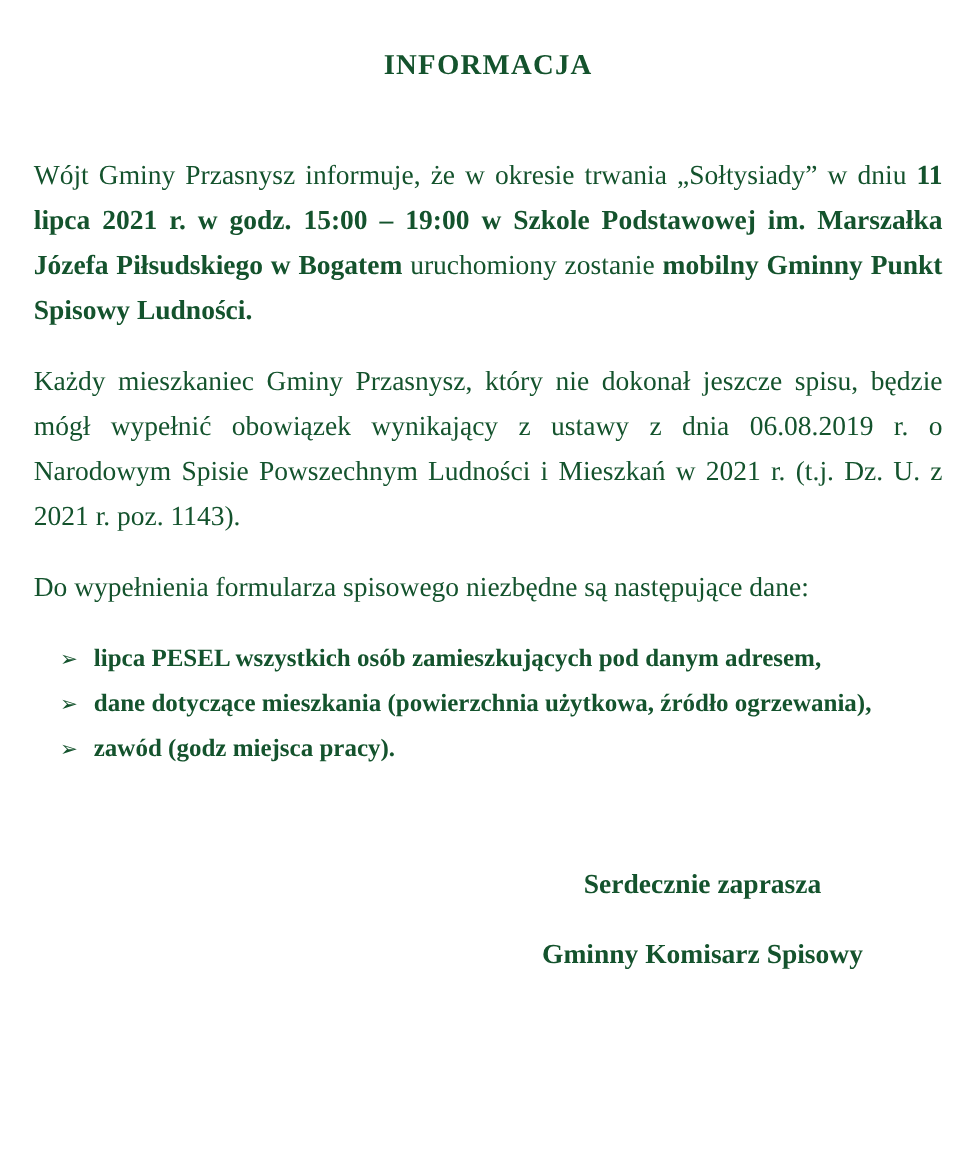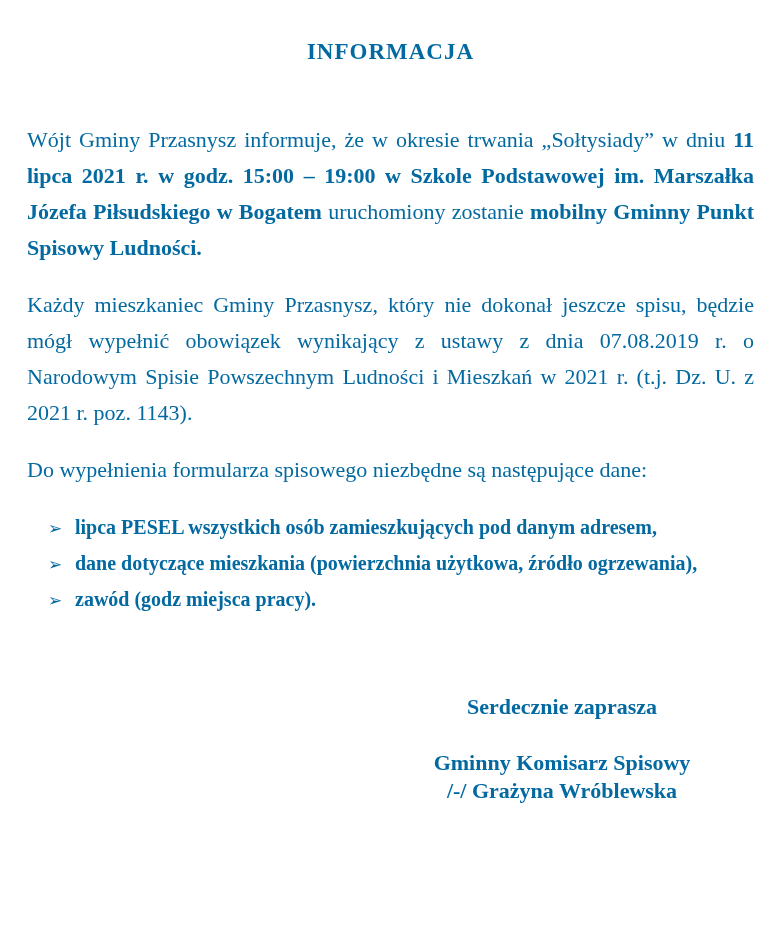--- a/index.html
+++ b/index.html
@@ -6,21 +6,21 @@
     margin: 0;
     padding: 0;
     background: #ffffff;
   }
   .page {
     position: relative;
     width: 768px;
     height: 940px;
     box-sizing: border-box;
     background: #ffffff;
-    color: #0369a1;
+    color: #14532d;
     font-family: "Liberation Serif", serif;
     padding: 38px 14px 0 27px;
     overflow: hidden;
   }
   .doc-title {
     margin: 0 0 56px 0;
     font-size: 23px;
     font-weight: bold;
     line-height: 28px;
     text-align: center;
@@ -74,35 +74,34 @@
 </style>
 </head>
 <body>
 
 <div class="page">
 
   <h1 class="doc-title">INFORMACJA</h1>
 
   <p class="body-par"><span>Wójt Gminy Przasnysz informuje, że w okresie trwania „Sołtysiady” w dniu </span><b>11 lipca 2021 r. w godz. 15:00 – 19:00 w Szkole Podstawowej im. Marszałka Józefa Piłsudskiego w Bogatem</b><span> uruchomiony zostanie </span><b>mobilny Gminny Punkt Spisowy Ludności.</b></p>
 
-  <p class="body-par">Każdy mieszkaniec Gminy Przasnysz, który nie dokonał jeszcze spisu, będzie mógł wypełnić obowiązek wynikający z ustawy z dnia 07.08.2019 r. o Narodowym Spisie Powszechnym Ludności i Mieszkań w 2021 r. (t.j. Dz. U. z 2021 r. poz. 1143).</p>
+  <p class="body-par">Każdy mieszkaniec Gminy Przasnysz, który nie dokonał jeszcze spisu, będzie mógł wypełnić obowiązek wynikający z ustawy z dnia 06.08.2019 r. o Narodowym Spisie Powszechnym Ludności i Mieszkań w 2021 r. (t.j. Dz. U. z 2021 r. poz. 1143).</p>
 
   <p class="body-par">Do wypełnienia formularza spisowego niezbędne są następujące dane:</p>
 
   <ul class="data-list">
     <li>
       <span class="bullet">➢</span><span>lipca PESEL wszystkich osób zamieszkujących pod danym adresem,</span>
     </li>
     <li>
       <span class="bullet">➢</span><span>dane dotyczące mieszkania (powierzchnia użytkowa, źródło ogrzewania),</span>
     </li>
     <li>
       <span class="bullet">➢</span><span>zawód (godz miejsca pracy).</span>
     </li>
   </ul>
 
   <div class="signature">
     <div class="sig-closing">Serdecznie zaprasza</div>
     <div class="sig-line">Gminny Komisarz Spisowy</div>
-    <div class="sig-line">/-/ Grażyna Wróblewska</div>
   </div>
 
 </div>
 
 </body></html>

